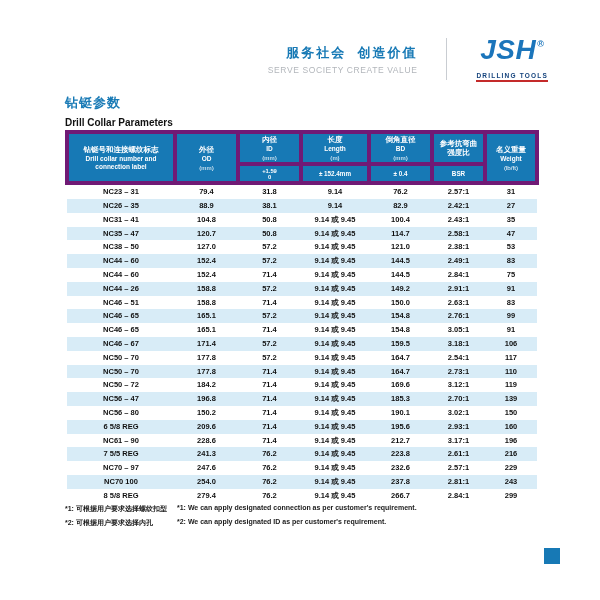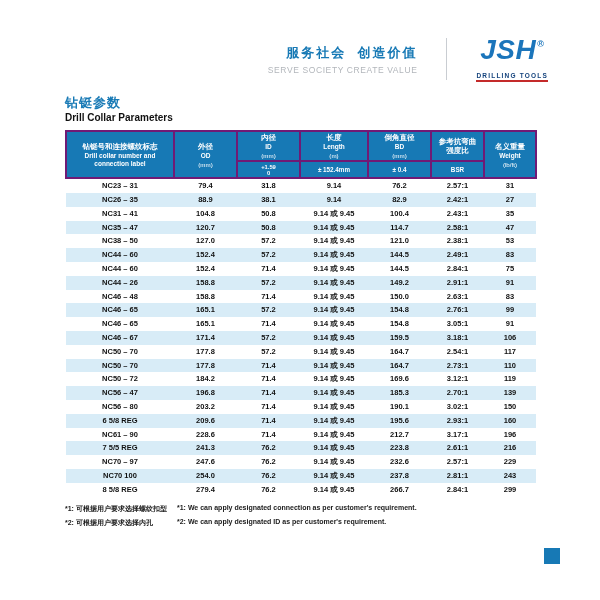--- a/index.html
+++ b/index.html
@@ -14,25 +14,25 @@
   .brand-divider{width:1px;height:42px;background:#c9cdd2;}
   .logo{text-align:center;}
   .logo-main{color:#1b75bb;font-style:italic;font-weight:bold;font-size:28px;line-height:1;letter-spacing:0.5px;}
   .logo-reg{font-size:9px;font-style:normal;vertical-align:12px;margin-left:1px;}
   .logo-sub{color:#13427c;font-size:6.5px;font-weight:bold;letter-spacing:1.2px;margin-top:2px;
             border-bottom:2px solid #c42a2a;display:inline-block;padding-bottom:1px;}
 
   
   .titles{position:absolute;left:65px;top:94px;}
   .title-zh{color:#1779b5;font-size:13px;font-weight:bold;letter-spacing:1px;}
-  .title-en{color:#111;font-size:10px;font-weight:bold;}
+  .title-en{color:#111;font-size:10px;font-weight:bold;margin-top:5px;}
 
   
   table.params{position:absolute;left:65px;top:130px;width:470px;border-collapse:collapse;table-layout:fixed;}
-  thead th{background:#1779b5;color:#fff;border:2px solid #701a75;text-align:center;
+  thead th{background:#1779b5;color:#fff;border:4px solid #701a75;text-align:center;
            vertical-align:middle;padding:1px 1px;font-weight:bold;}
   .th-zh{font-size:7.5px;line-height:1.25;}
   .th-en{font-size:6.5px;line-height:1.2;font-weight:bold;margin-top:1px;}
   .th-unit{font-size:6.2px;margin-top:1px;font-weight:normal;}
   tr.subrow th{height:15px;font-size:6.3px;font-weight:bold;padding:0;}
   .tol-stack div{font-size:5.8px;line-height:1.05;}
   tbody td{font-size:7.5px;font-weight:bold;color:#101010;text-align:center;
            height:13.8px;line-height:13.8px;padding:0;white-space:nowrap;overflow:hidden;}
   tbody tr:nth-child(even){background:#d8ecf7;}
   tbody tr:nth-child(odd){background:#ffffff;}
@@ -191,21 +191,21 @@
         <tr>
       <td>NC44 – 26</td>
       <td>158.8</td>
       <td>57.2</td>
       <td>9.14 或 9.45</td>
       <td>149.2</td>
       <td>2.91:1</td>
       <td>91</td>
     </tr>
         <tr>
-      <td>NC46 – 48</td>
+      <td>NC46 – 51</td>
       <td>158.8</td>
       <td>71.4</td>
       <td>9.14 或 9.45</td>
       <td>150.0</td>
       <td>2.63:1</td>
       <td>83</td>
     </tr>
         <tr>
       <td>NC46 – 65</td>
       <td>165.1</td>
@@ -264,21 +264,21 @@
       <td>NC56 – 47</td>
       <td>196.8</td>
       <td>71.4</td>
       <td>9.14 或 9.45</td>
       <td>185.3</td>
       <td>2.70:1</td>
       <td>139</td>
     </tr>
         <tr>
       <td>NC56 – 80</td>
-      <td>203.2</td>
+      <td>150.2</td>
       <td>71.4</td>
       <td>9.14 或 9.45</td>
       <td>190.1</td>
       <td>3.02:1</td>
       <td>150</td>
     </tr>
         <tr>
       <td>6 5/8 REG</td>
       <td>209.6</td>
       <td>71.4</td>

